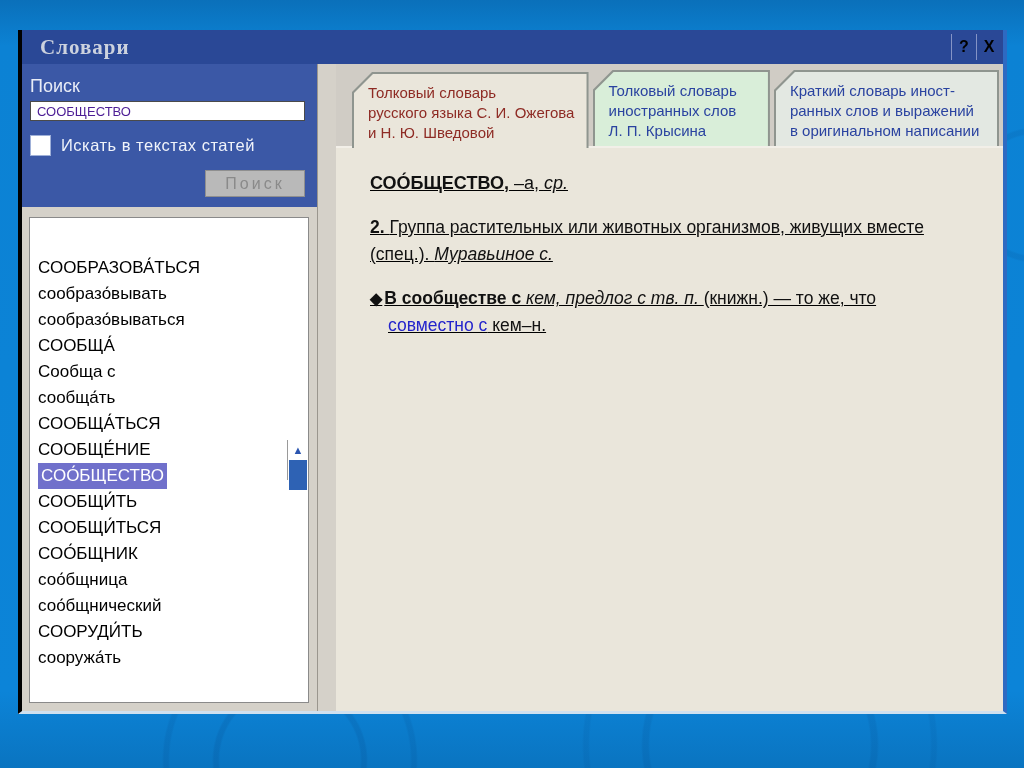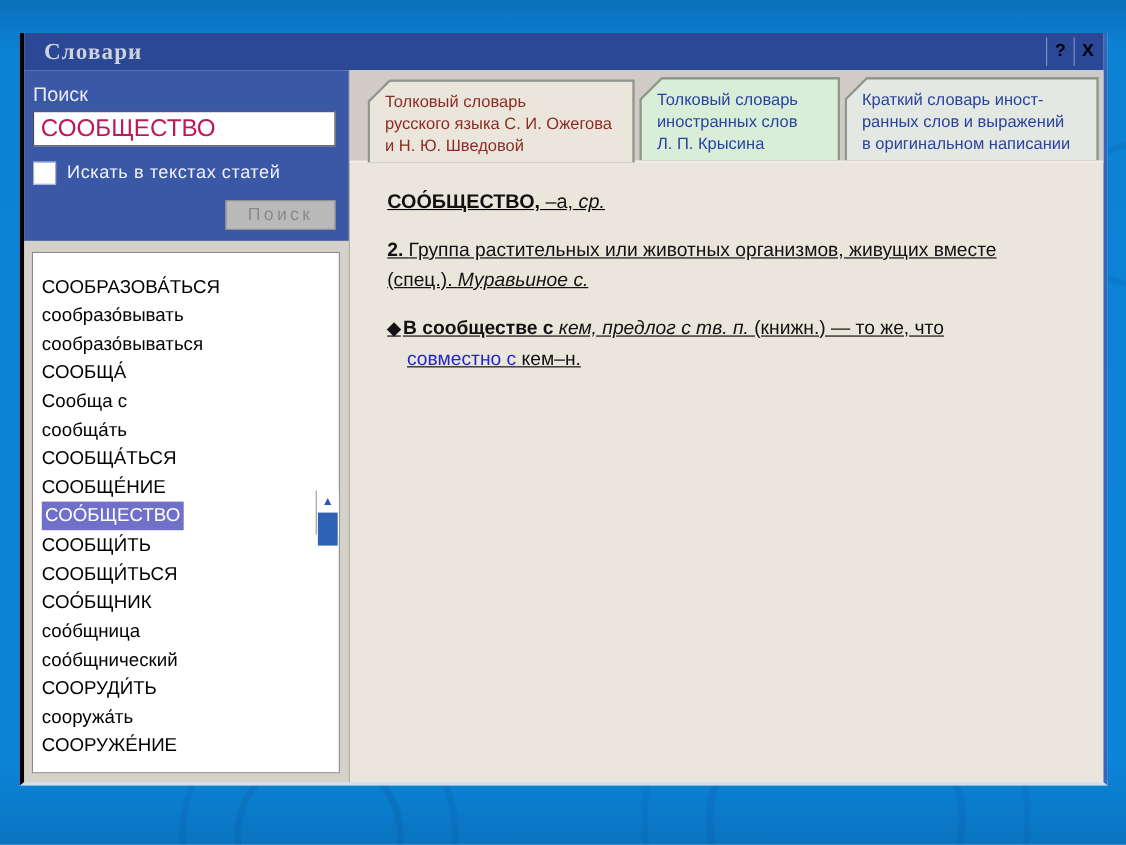--- a/index.html
+++ b/index.html
@@ -25,28 +25,28 @@
   .titlebar .title {
     font-family:"Liberation Serif", serif; font-weight:bold; font-size:21px;
     color:#ccd2de; letter-spacing:1px; flex:1;
   }
   .tb-btn {
     width:25px; height:26px; background:#2a4896; border:none;
     border-left:1px solid #8594c6; color:#000; font-weight:900; font-size:16px;
     font-family:"Liberation Sans", sans-serif; cursor:pointer; line-height:1;
   }
   
-  .winbody { flex:1; display:flex; min-height:0; }
+  .winbody { flex:1; display:flex; min-height:0;gap:18px; }
   .left { width:296px; flex:0 0 auto; display:flex; flex-direction:column; border-right:1px solid #9a968e; }
   
   .search-panel { background:#3b58a6; padding:12px 12px 10px 8px; flex:0 0 auto; }
   .search-label { color:#e8ecf6; font-size:18px; margin-bottom:4px; }
   .search-input {
-    width:100%; height:32px; border:1px solid #4a4a4a; background:#fff;
-    font-family:"Liberation Sans", sans-serif; font-size:22px; color:#be185d; padding:2px 6px;
+    width:100%; height:20px; border:1px solid #4a4a4a; background:#fff;
+    font-family:"Liberation Sans", sans-serif; font-size:13px; color:#4c1d95; padding:2px 6px;
   }
   .chk-row { display:flex; align-items:center; margin-top:14px; gap:10px; cursor:default; }
   .chk-box { width:21px; height:21px; background:#fff; border:1px solid #9fb0d8; flex:0 0 auto; }
   .chk-label { color:#f0f3fa; font-size:16.5px; letter-spacing:.5px; white-space:nowrap; }
   .btn-row { text-align:right; margin-top:14px; }
   .search-btn {
     width:100px; height:27px; background:#b9b9b9; border:1px solid #8f8f8f;
     color:#8a8a8a; font-size:16px; letter-spacing:3px; font-family:"Liberation Sans", sans-serif;
   }
   
@@ -129,21 +129,20 @@
             <div class="list-item">СООБЩА́ТЬСЯ</div>
             <div class="list-item">СООБЩЕ́НИЕ</div>
             <div class="sel-line"><span class="list-item selected">СОО́БЩЕСТВО</span></div>
             <div class="list-item">СООБЩИ́ТЬ</div>
             <div class="list-item">СООБЩИ́ТЬСЯ</div>
             <div class="list-item">СОО́БЩНИК</div>
             <div class="list-item">соо́бщница</div>
             <div class="list-item">соо́бщнический</div>
             <div class="list-item">СООРУДИ́ТЬ</div>
             <div class="list-item">сооружа́ть</div>
-            <div class="list-item">СООРУЖЕ́НИЕ</div>
           </div>
           <div class="scrollbar">
             <div class="sb-arrow">▲</div>
             <div class="sb-track">
               <div class="sb-thumb"></div>
             </div>
             <div class="sb-arrow">▼</div>
           </div>
         </div>
       </div>

